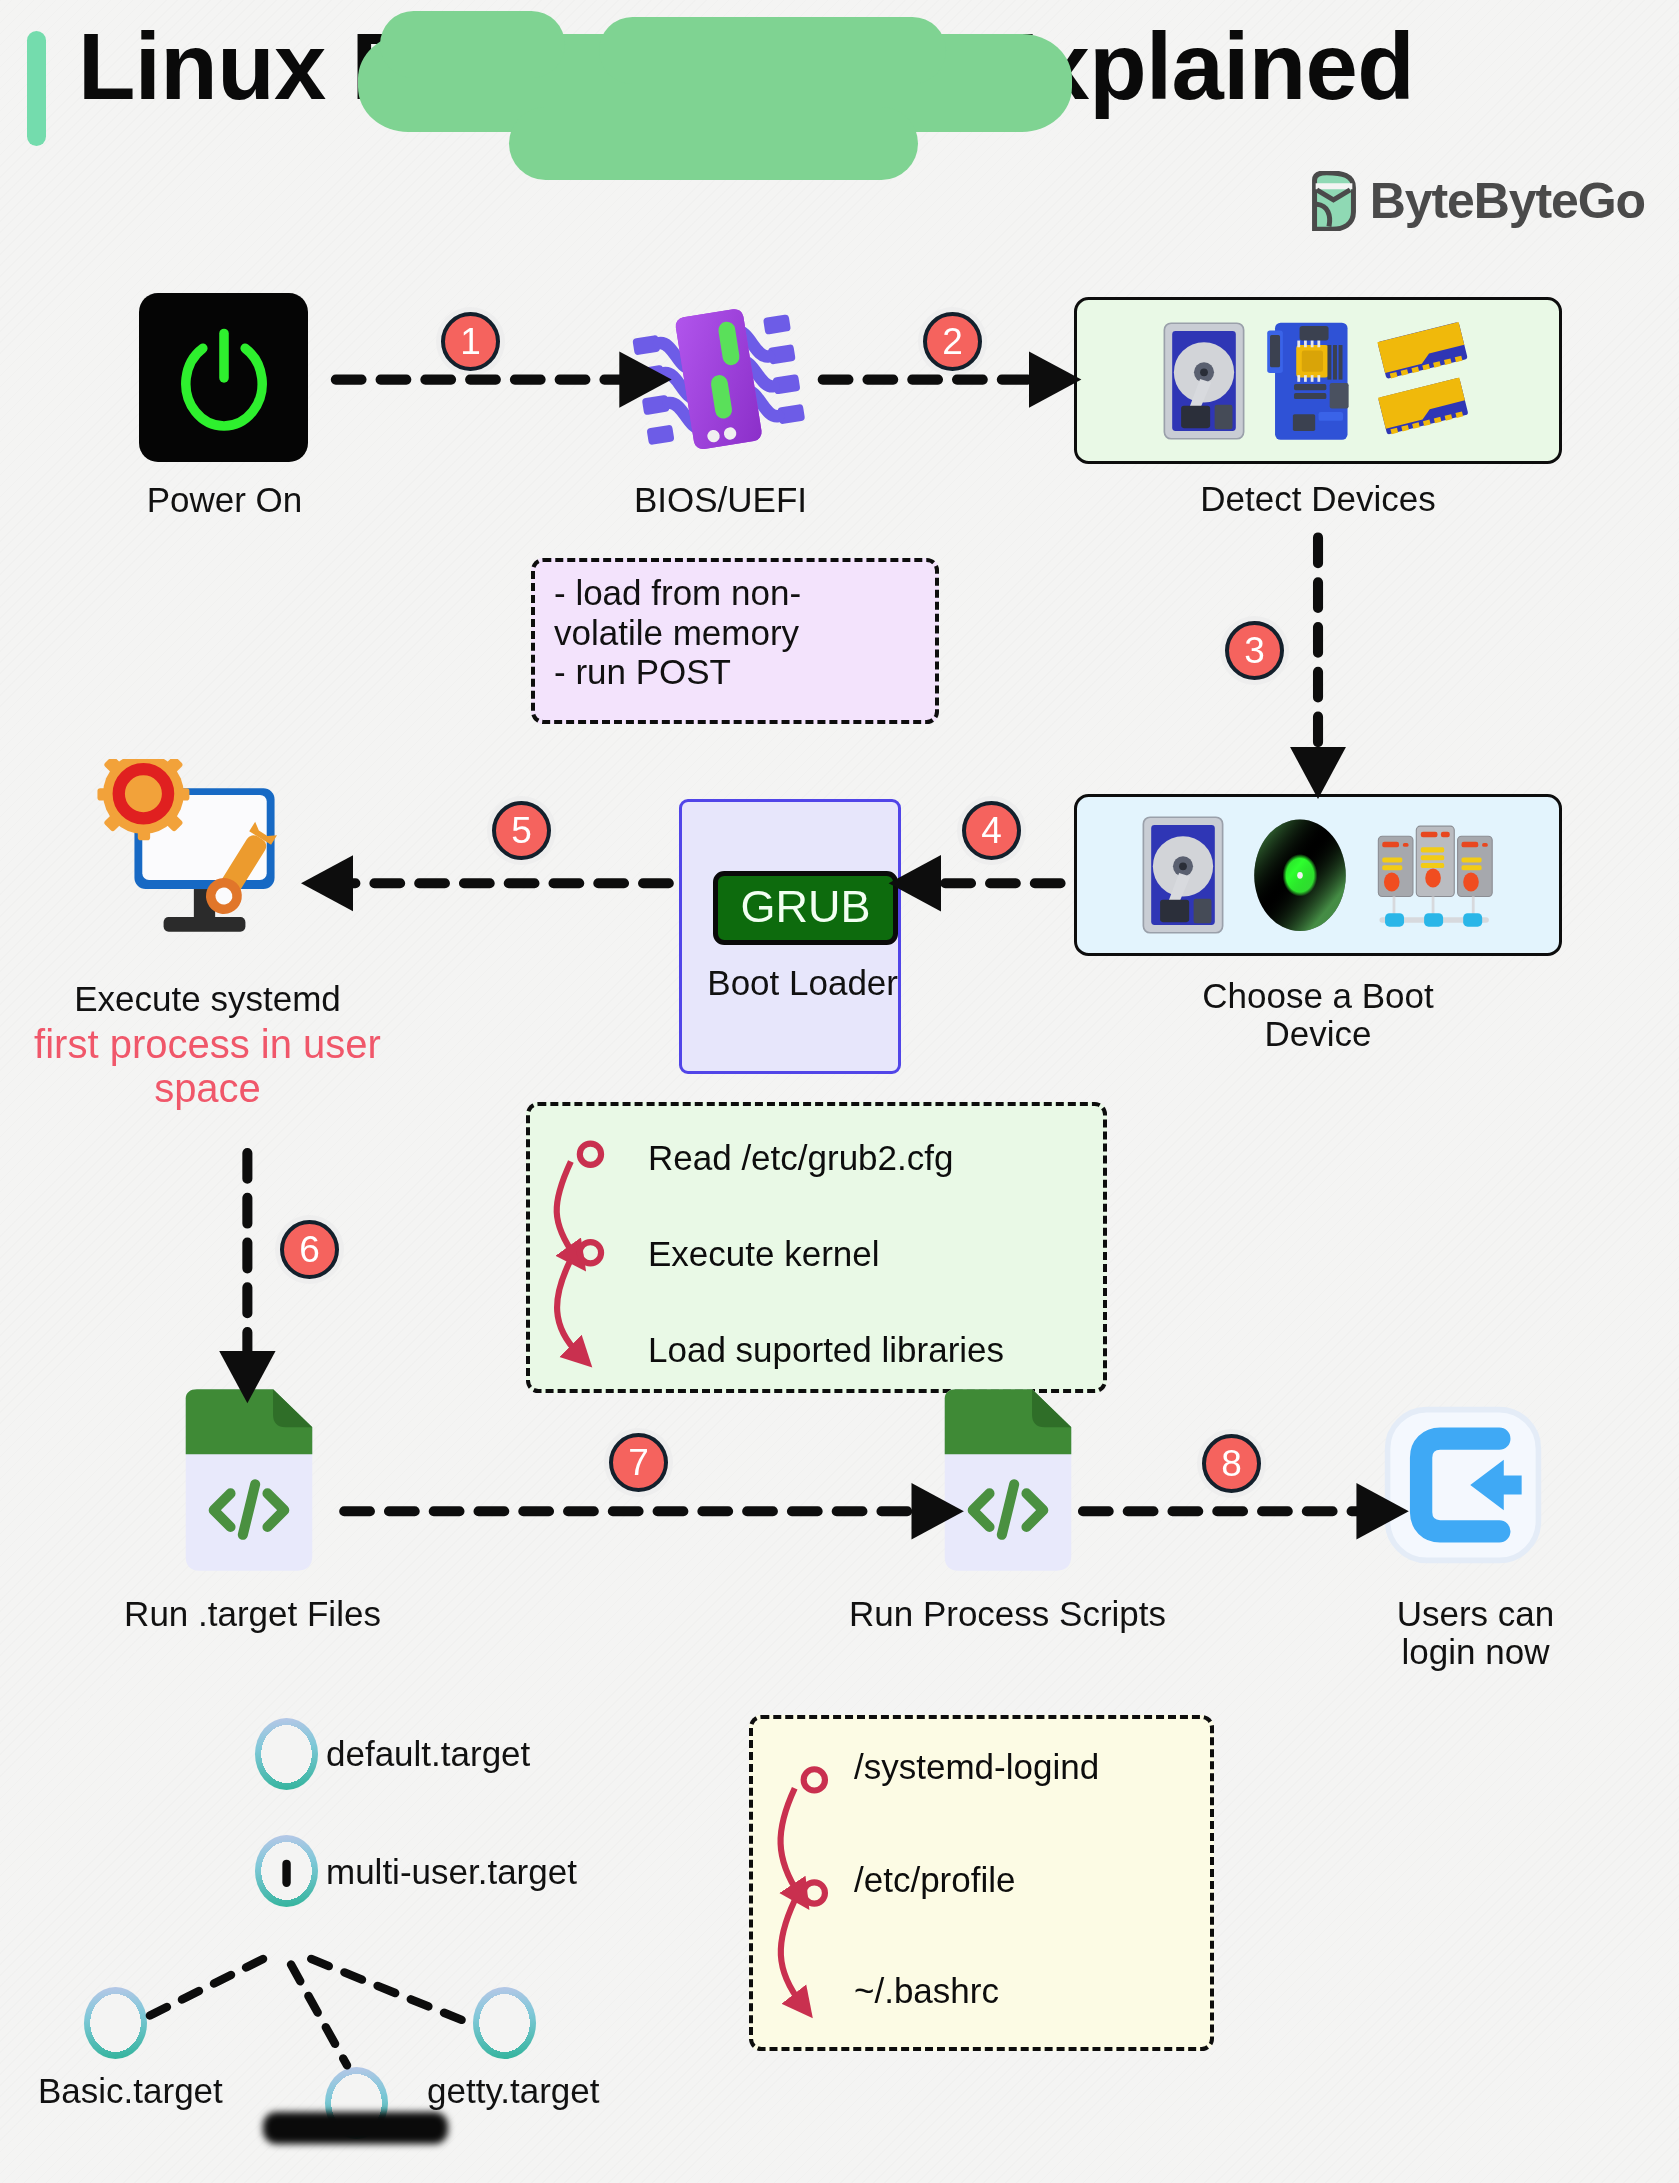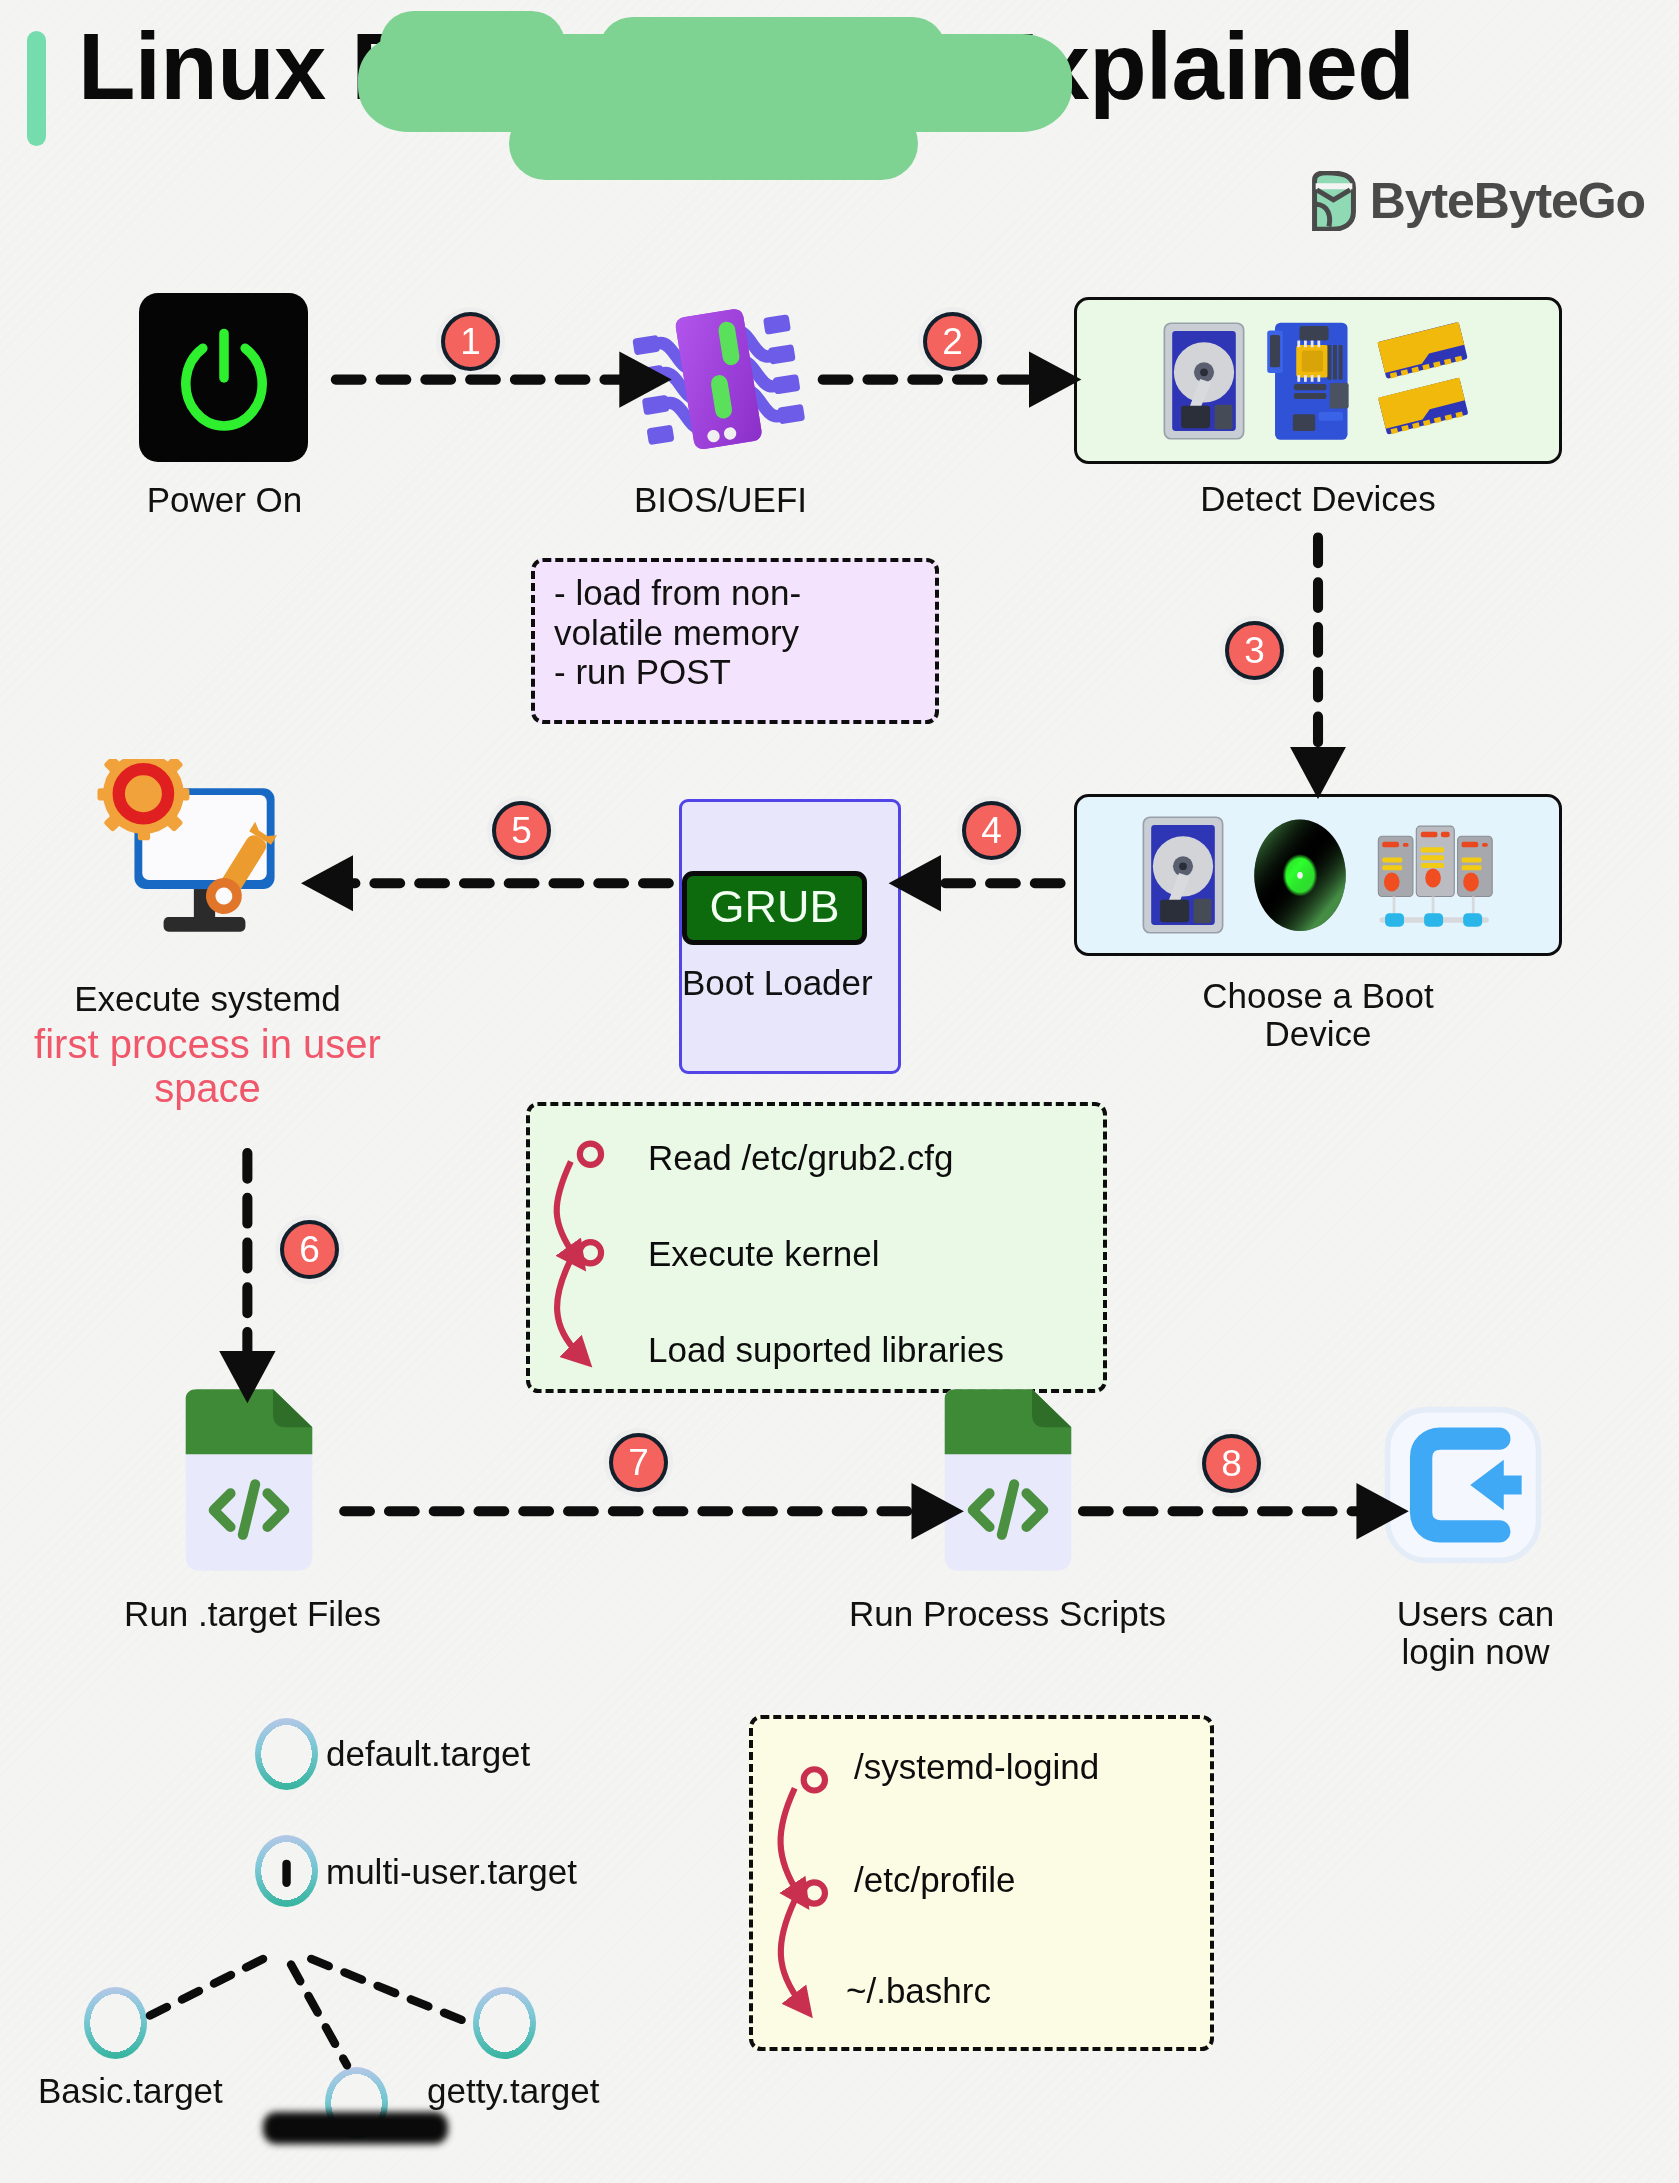--- a/index.html
+++ b/index.html
@@ -72,21 +72,21 @@
   #power-tile{
     left:139px;top:293px;width:169px;height:169px;
     background:#050505;border-radius:19px;
     display:flex;align-items:center;justify-content:center;
   }
 
   
   #grub-box{
     left:679px;top:799px;width:222px;height:275px;
     background:#e7e6fb;border:3.4px solid #5145e8;border-radius:9px;
-    display:flex;flex-direction:column;align-items:flex-start;
+    display:flex;flex-direction:column;align-items:flex-end;
     justify-content:center;gap:20px;box-sizing:border-box;
   }
   #grub-chip{
     background:#0d6b0d;border:5px solid #0a0a0a;border-radius:11.2px;
     color:#f2fff2;font-size:45px;font-weight:500;
     padding:7.8px 22.4px 11.2px 22.4px;line-height:1;
   }
   #grub-caption{font-size:35px;color:#111;text-align:center;line-height:1.05;}
 
   
@@ -513,18 +513,18 @@
   <div class="abs tnode-ring" style="left:473px;top:1987px;"></div>
   <div class="abs tlabel" style="left:427px;top:2071px;">getty.target</div>
 
   <div class="abs tnode-ring" style="left:325px;top:2067px;"></div>
   <div class="abs" id="blur-label"></div>
 
   <div class="abs note" id="note-login">
     <div class="steplist">
       <div class="item" style="left:101px;top:28px;">/systemd-logind</div>
       <div class="item" style="left:101px;top:141px;">/etc/profile</div>
-      <div class="item" style="left:93px;top:252px;">~/.bashrc</div>
+      <div class="item" style="left:101px;top:252px;">~/.bashrc</div>
     </div>
   </div>
 
 </div>
 
 
 </body></html>

